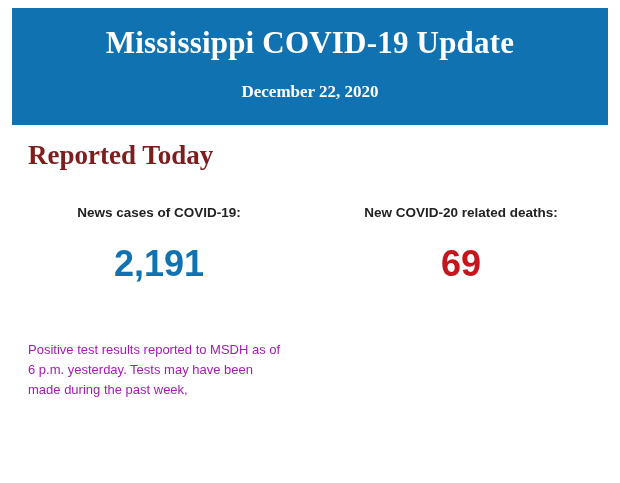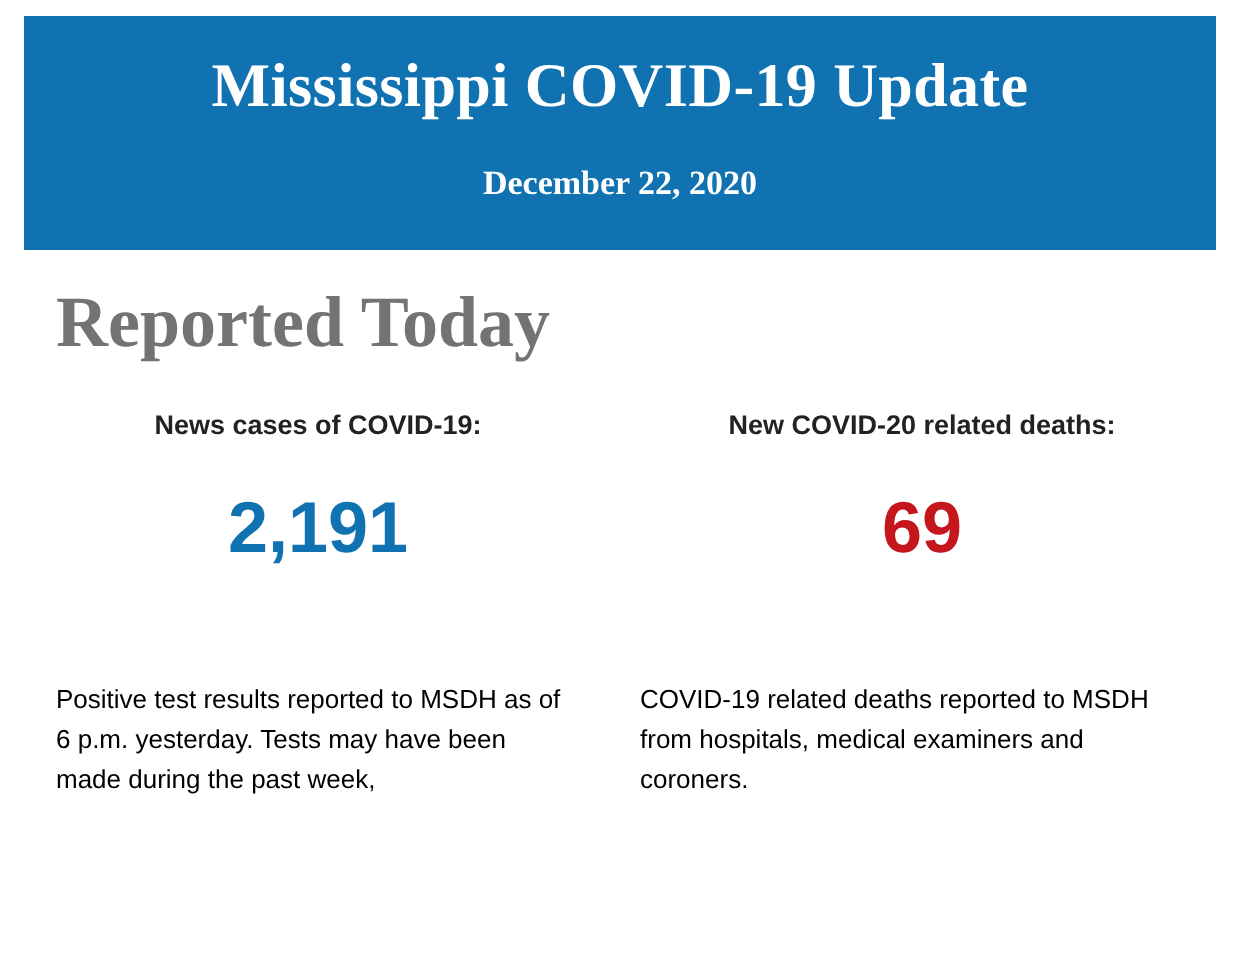--- a/index.html
+++ b/index.html
@@ -55,22 +55,22 @@
     margin-top: 22px;
   }
 
   
   .section-title {
     position: absolute;
     left: 28px;
     top: 140px;
     font-family: "Liberation Serif", serif;
     font-weight: bold;
-    font-size: 36px;
-    color: #737373;
+    font-size: 27px;
+    color: #7f1d1d;
     margin: 0;
   }
 
   
   .stats {
     position: absolute;
     left: 12px;
     top: 205px;
     width: 596px;
     display: flex;
@@ -112,21 +112,21 @@
     top: 340px;
     width: 596px;
     display: flex;
     flex-direction: row;
   }
   .desc-col {
     width: 298px;
     box-sizing: border-box;
     font-family: "Liberation Sans", sans-serif;
     font-size: 13px;
-    color: #000000;
+    color: #a21caf;
     line-height: 1.55;
   }
   .desc-col.left { padding: 0 22px 0 16px; }
   .desc-col.right { padding: 0 12px 0 10px; }
 </style>
 </head>
 <body>
 
 <div class="page">
 
@@ -143,16 +143,15 @@
       <div class="stat-value cases">2,191</div>
     </div>
     <div class="stat-col right">
       <div class="stat-label">New COVID-20 related deaths:</div>
       <div class="stat-value deaths">69</div>
     </div>
   </div>
 
   <div class="descs">
     <div class="desc-col left">Positive test results reported to MSDH as of 6 p.m. yesterday. Tests may have been made during the past week,</div>
-    <div class="desc-col right">COVID-19 related deaths reported to MSDH from hospitals, medical examiners and coroners.</div>
   </div>
 
 </div>
 
 </body></html>

